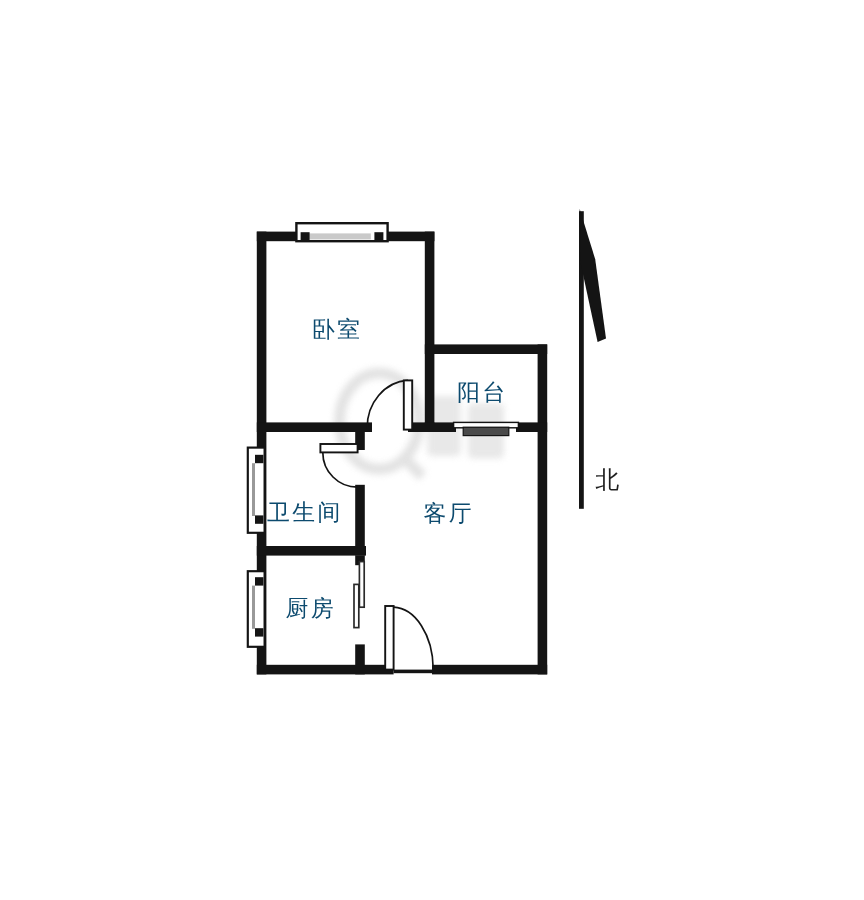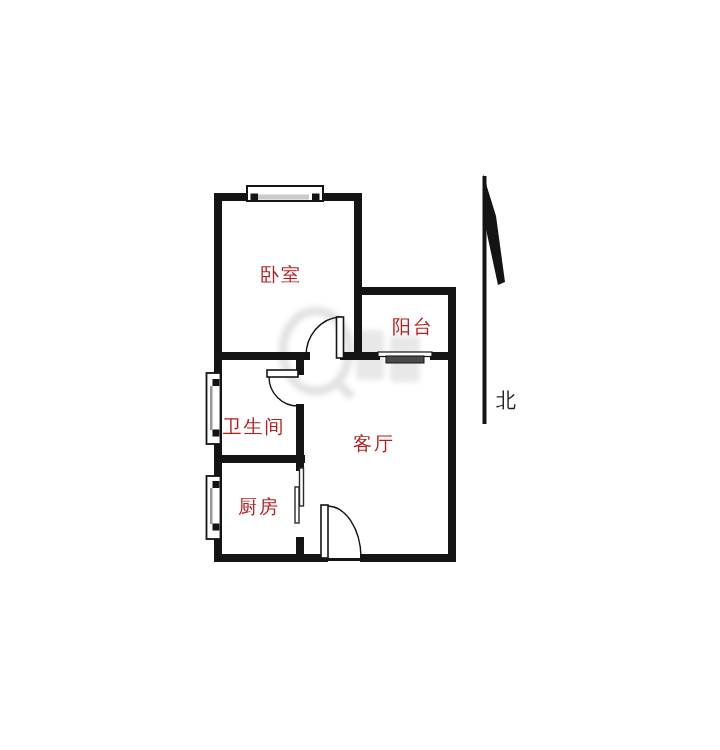--- a/index.html
+++ b/index.html
@@ -8,21 +8,21 @@
     width: 720px;
     height: 750px;
     background: #ffffff;
     overflow: hidden;
     font-family: "Liberation Serif", "DejaVu Serif", serif;
   }
   .plan-svg { position: absolute; left: 0; top: 0; }
   .room-label {
     position: absolute;
     transform: translate(-50%, -50%);
-    color: #b91c1c;
+    color: #0c4a6e;
     font-size: 19px;
     letter-spacing: 2px;
     white-space: nowrap;
     font-weight: 500;
   }
   .compass-label {
     position: absolute;
     transform: translate(-50%, -50%);
     color: #1f1f1f;
     font-size: 20px;
@@ -117,23 +117,23 @@
     </g>
 
     <g>
       <rect x="482.5" y="176" width="4" height="248" fill="#141414"></rect>
       <polygon points="483,174 496,216 505,282 498,285 484,220" fill="#141414"></polygon>
     </g>
   </svg>
 
   <div class="room-label" style="left:281px; top:275px;">卧室</div>
 
-  <div class="room-label" style="left:413px; top:327px;">阳台</div>
+  <div class="room-label" style="left:402px; top:327px;">阳台</div>
 
   <div class="room-label" style="left:254px; top:427px;">卫生间</div>
 
   <div class="room-label" style="left:259px; top:507px;font-family:Liberation Mono, monospace;">厨房</div>
 
-  <div class="room-label" style="left:374px; top:444px;">客厅</div>
+  <div class="room-label" style="left:374px; top:428px;">客厅</div>
 
   <div class="compass-label" style="left:506px; top:400px;">北</div>
 
 </div>
 
 </body></html>

